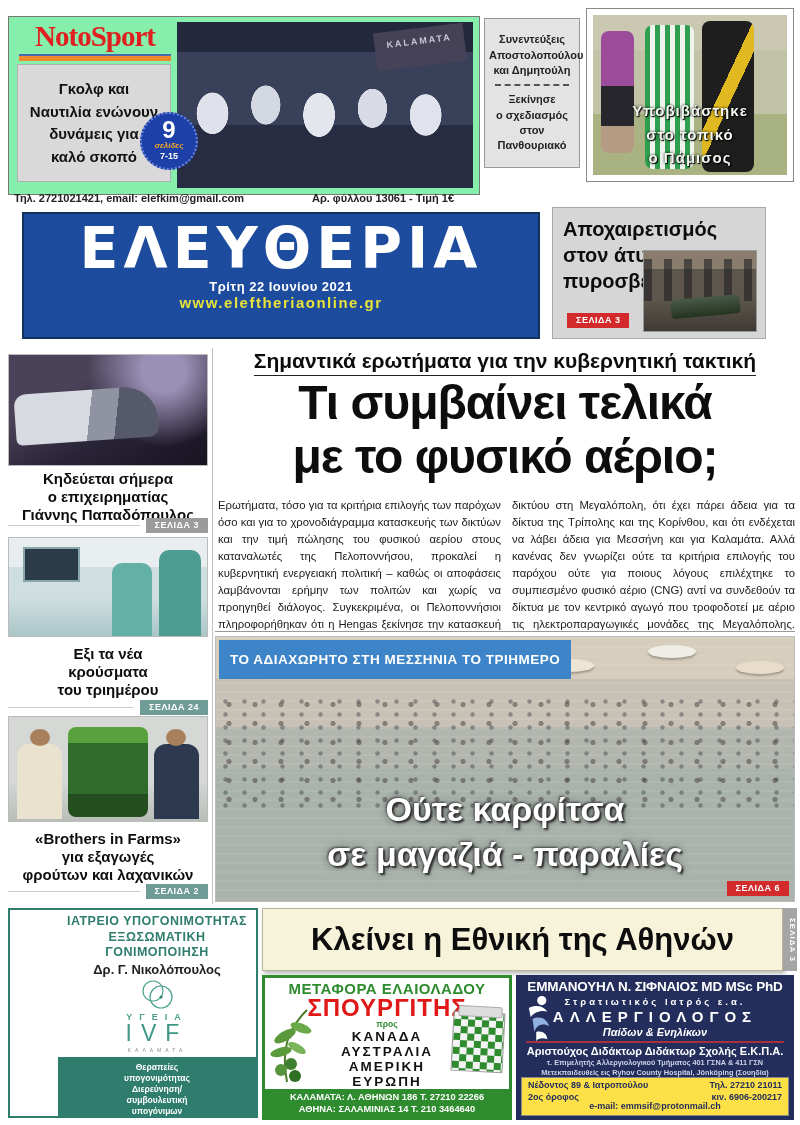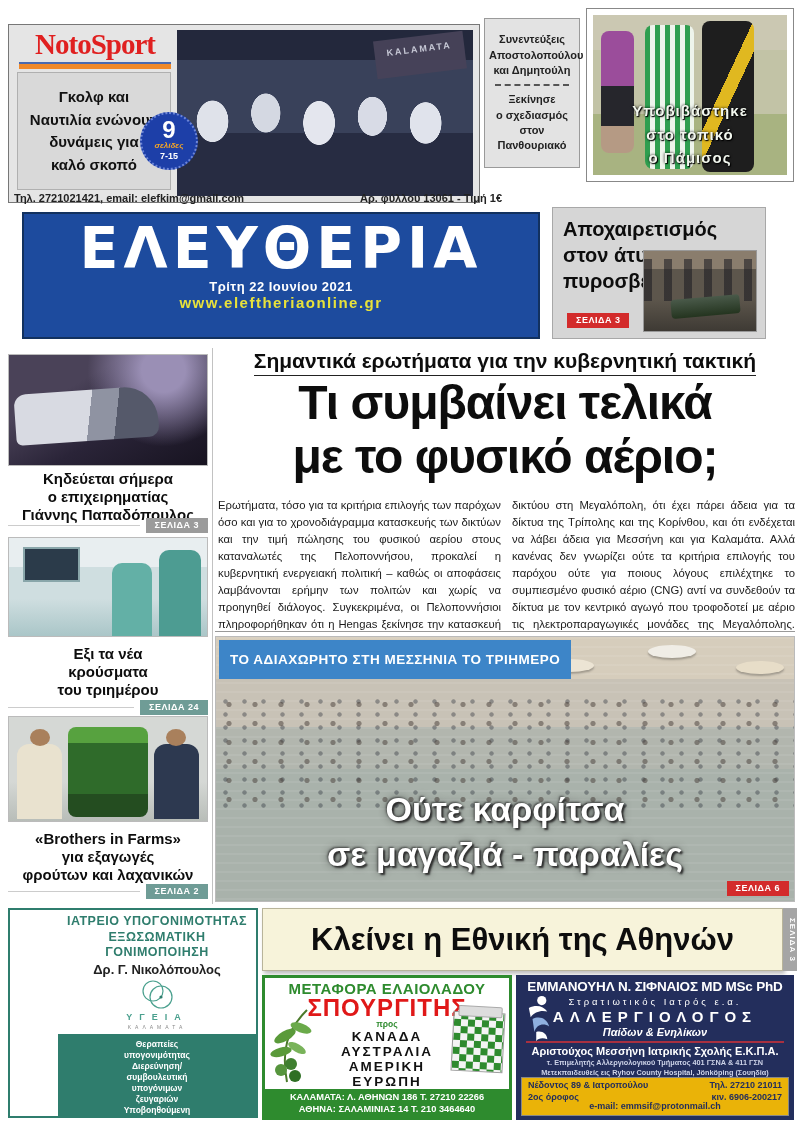--- a/index.html
+++ b/index.html
@@ -5,21 +5,21 @@
   html,body{margin:0;padding:0;background:#e9e9e9;}
   .page{position:relative;width:800px;height:1125px;margin:0 auto;background:#fff;
         font-family:"Liberation Sans","DejaVu Sans",sans-serif;overflow:hidden;color:#111;}
   .pre{white-space:pre-line;}
   .badge{display:inline-block;background:#d32b2b;color:#fff;font-size:9px;font-weight:bold;
          padding:2px 9px;letter-spacing:.5px;line-height:1.2;}
   .badge.gray{background:#9b9b9b;}
   .badge.teal{background:#6f9c96;}
 
   
-  .box-a{position:absolute;left:8px;top:24px;width:470px;height:177px;border:1px solid #777;background:#e5e5e5;}
+  .box-a{position:absolute;left:8px;top:16px;width:470px;height:177px;border:1px solid #777;background:#86efac;}
   .notosport{position:absolute;left:10px;top:4px;width:152px;text-align:center;}
   .notosport .logo{font-family:"Liberation Serif","DejaVu Serif",serif;font-weight:bold;
                    font-size:29px;color:#e02020;letter-spacing:-1px;line-height:1.1;}
   .notosport .bar{height:7px;background:linear-gradient(180deg,#4a6ab0 0 2px,#f0892a 2px 100%);margin-top:1px;}
   .golf-box{position:absolute;left:8px;top:47px;width:154px;height:118px;background:#d9d9d9;border:1px solid #b0b0b0;
             display:flex;align-items:center;justify-content:center;text-align:center;
             font-size:15px;font-weight:bold;line-height:1.5;color:#111;box-sizing:border-box;}
   .pages-badge{position:absolute;left:140px;top:112px;width:58px;height:58px;background:#1d3fa8;border-radius:50%;
                color:#fff;text-align:center;z-index:5;border:2px dotted #6d86d8;box-sizing:border-box;padding-top:4px;}
   .pages-badge .num{font-size:24px;font-weight:800;line-height:1;}
@@ -48,21 +48,21 @@
   .fig{position:absolute;border-radius:8px;}
   .fig-ref{left:4%;top:10%;width:17%;height:76%;background:linear-gradient(180deg,#9b4d9b 0 45%,#26262c 45% 78%,#b59a84 78%);}
   .fig-g{left:27%;top:6%;width:25%;height:90%;background:repeating-linear-gradient(90deg,#2f9e4f 0 5px,#eef4ec 5px 10px);}
   .fig-b{left:56%;top:4%;width:27%;height:94%;background:linear-gradient(115deg,#1e1e1e 0 42%,#e0b820 42% 54%,#1e1e1e 54%);}
   .relegation-caption{position:absolute;bottom:6px;left:0;right:0;text-align:center;color:#f2f7ee;
         font-size:15px;font-weight:800;line-height:1.55;letter-spacing:1px;
         text-shadow:0 0 3px #000,1px 1px 1px #000;}
 
   
   .contact-line{position:absolute;left:14px;top:192px;font-size:11px;font-weight:bold;color:#222;}
-  .issue-line{position:absolute;left:320px;top:192px;width:222px;text-align:center;font-size:11px;font-weight:bold;color:#222;}
+  .issue-line{position:absolute;left:312px;top:192px;width:222px;text-align:left;font-size:11px;font-weight:bold;color:#222;}
 
   
   .masthead{position:absolute;left:22px;top:212px;width:518px;height:127px;background:#1d4b9e;
             border:2px solid #12315f;box-sizing:border-box;text-align:center;color:#fff;overflow:hidden;}
   .masthead .title{font-family:"DejaVu Sans",sans-serif;font-size:57px;font-weight:800;letter-spacing:5px;
                    line-height:1.0;margin-top:6px;}
   .masthead .date{font-size:13px;font-weight:bold;margin-top:2px;letter-spacing:.5px;}
   .masthead .url{font-size:15px;font-weight:800;color:#e8e23a;letter-spacing:1.5px;}
 
   
@@ -166,28 +166,28 @@
   .olive-branch{position:absolute;left:2px;top:30px;}
   .olive-tin{position:absolute;right:5px;top:34px;width:50px;height:58px;transform:rotate(3deg);border:1px solid #999;
       background:repeating-conic-gradient(#2e8b2e 0% 25%,#f4f4f4 25% 50%) 0 0 / 14px 14px;}
   .olive-tin::before{content:"";position:absolute;left:4px;top:-7px;width:42px;height:9px;background:#ddd;
       border:1px solid #aaa;border-radius:2px;}
 
   
   .alg{position:absolute;left:516px;top:975px;width:278px;height:145px;background:#232e5c;color:#fff;
        box-sizing:border-box;text-align:center;overflow:hidden;}
   .alg-name{font-size:13.5px;font-weight:800;margin-top:4px;letter-spacing:-.2px;}
-  .alg-role{font-size:9.5px;letter-spacing:3px;margin-top:2px;font-weight:normal;}
+  .alg-role{font-size:9.5px;letter-spacing:3px;margin-top:2px;font-weight:bold;}
   .alg-spec{font-size:15px;font-weight:bold;letter-spacing:6px;margin-top:1px;}
   .alg-pat{font-size:11px;font-style:italic;margin-top:1px;font-weight:bold;}
   .alg-hr{height:2px;background:#a83040;margin:3px 10px 2px;}
   .alg-cred{font-size:11px;font-weight:800;}
   .alg-d{font-size:7.3px;font-weight:bold;color:#cdd3e8;margin-top:1px;}
   .alg-logo{position:absolute;left:7px;top:20px;}
-  .alg-box{position:absolute;left:5px;right:5px;bottom:4px;background:#eab308;color:#232e5c;border:1px solid #888;
+  .alg-box{position:absolute;left:5px;right:5px;bottom:4px;background:#fde047;color:#232e5c;border:1px solid #888;
            font-size:9px;font-weight:800;padding:2px 6px;text-align:left;line-height:1.3;}
   .alg-box .row{display:flex;justify-content:space-between;}
   .alg-box .email{text-align:center;margin-top:-2px;}
 </style>
 </head>
 <body>
 
 <div class="page">
 
   <div class="box-a">
@@ -328,20 +328,21 @@
     <div class="ivf-t" style="margin-top:0;">ΕΞΩΣΩΜΑΤΙΚΗ ΓΟΝΙΜΟΠΟΙΗΣΗ</div>
     <div class="ivf-doc">Δρ. Γ. Νικολόπουλος</div>
     <div class="ivf-logo">
       <svg width="46" height="34" viewBox="0 0 46 34">
         <circle cx="19" cy="13" r="10" fill="none" stroke="#4aa08e" stroke-width="1.2"></circle>
         <circle cx="27" cy="19" r="11" fill="none" stroke="#4aa08e" stroke-width="1.2"></circle>
         <circle cx="27" cy="19" r="1.6" fill="#2f7d6d"></circle>
       </svg>
     </div>
     <div class="ivf-ygeia">ΥΓΕΙΑ</div>
+    <div class="ivf-brand">IVF</div>
     <div class="ivf-sub">ΚΑΛΑΜΑΤΑ</div>
     <div class="ivf-band">
       <div class="pre">Θεραπείες
 υπογονιμότητας</div>
       <div class="pre">Διερεύνηση/
 συμβουλευτική
 υπογόνιμων
 ζευγαριών</div>
       <div class="pre">Υποβοηθούμενη
 αναπαραγωγή</div>
@@ -391,21 +392,21 @@
     </div>
     <div class="olive-tin"></div>
   </div>
 
   <div class="alg">
     <div class="alg-name">ΕΜΜΑΝΟΥΗΛ Ν. ΣΙΦΝΑΙΟΣ MD MSc PhD</div>
     <div class="alg-role">Στρατιωτικός Ιατρός ε.α.</div>
     <div class="alg-spec">ΑΛΛΕΡΓΙΟΛΟΓΟΣ</div>
     <div class="alg-pat">Παίδων &amp; Ενηλίκων</div>
     <div class="alg-hr"></div>
-    <div class="alg-cred">Αριστούχος Μεσσήνη Ιατρικής Σχολής Ε.Κ.Π.Α.</div>
+    <div class="alg-cred">Αριστούχος Διδάκτωρ Διδάκτωρ Σχολής Ε.Κ.Π.Α.</div>
     <div class="alg-d">τ. Επιμελητής Αλλεργιολογικού Τμήματος 401 ΓΣΝΑ &amp; 411 ΓΣΝ</div>
     <div class="alg-d">Μετεκπαιδευθείς εις Ryhov County Hospital, Jönköping (Σουηδία)</div>
     <div class="alg-logo">
       <svg width="32" height="48" viewBox="0 0 34 52">
         <circle cx="20" cy="6" r="5" fill="#fff"></circle>
         <path d="M6 14 C14 10 22 12 26 18 C20 16 12 18 8 24 Z" fill="#fff"></path>
         <path d="M10 26 C18 22 26 26 28 34 C22 30 14 32 12 40 Z" fill="#8fb0e0"></path>
         <path d="M14 40 C20 38 26 42 26 48 C21 46 16 47 14 50 Z" fill="#fff"></path>
       </svg>
     </div>

